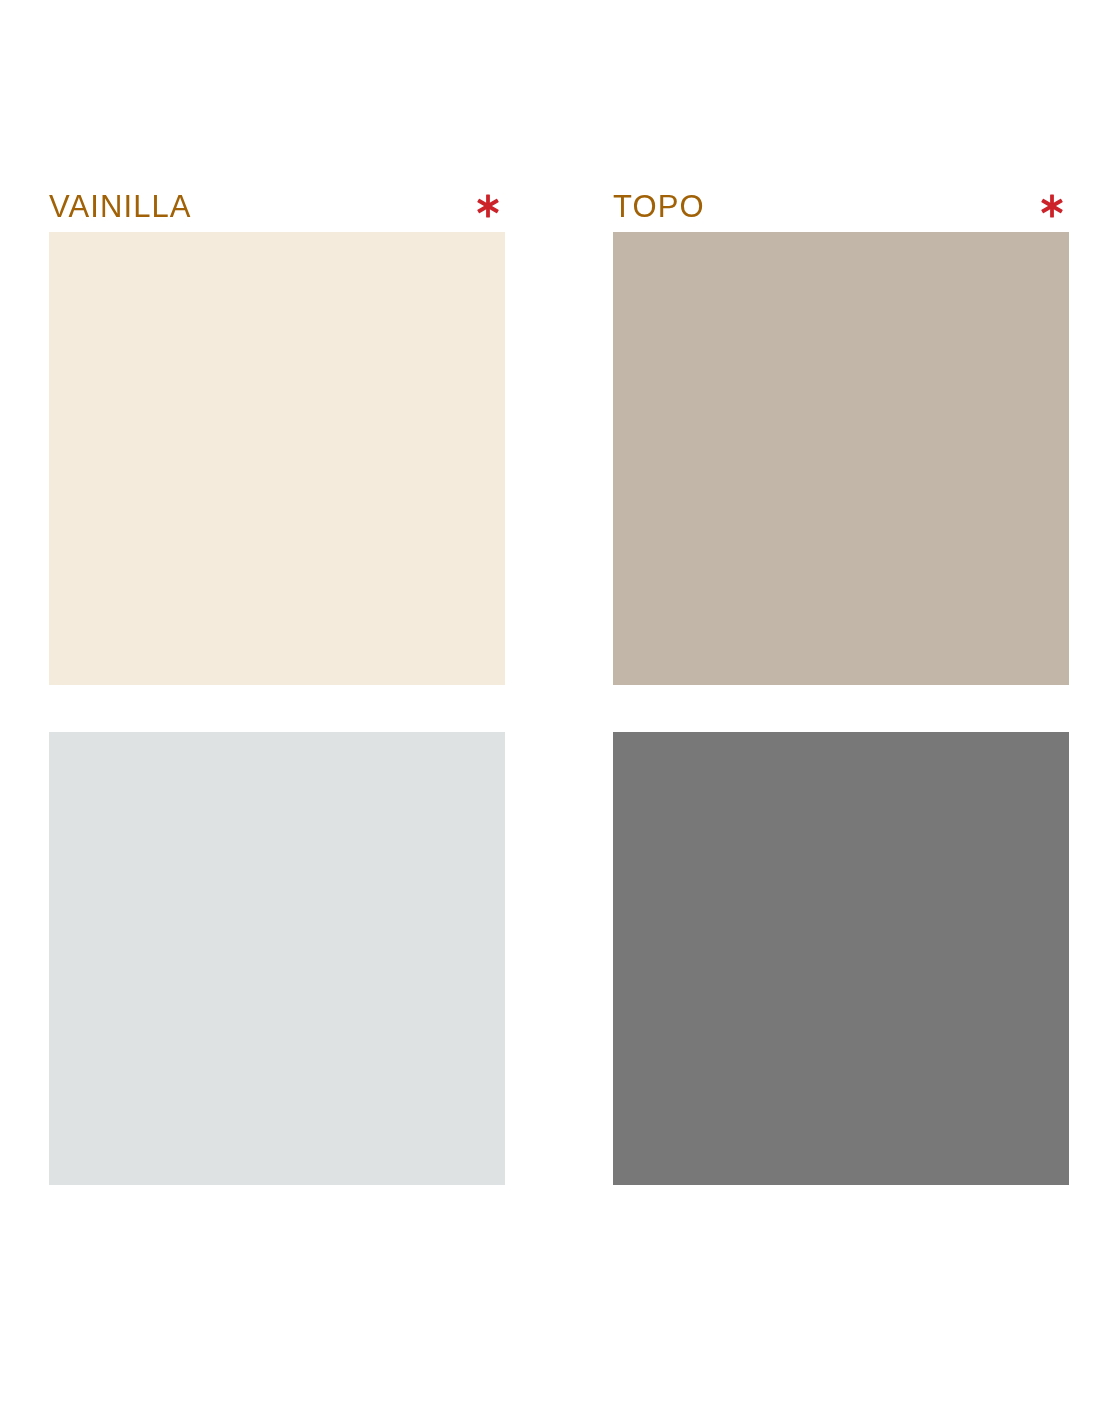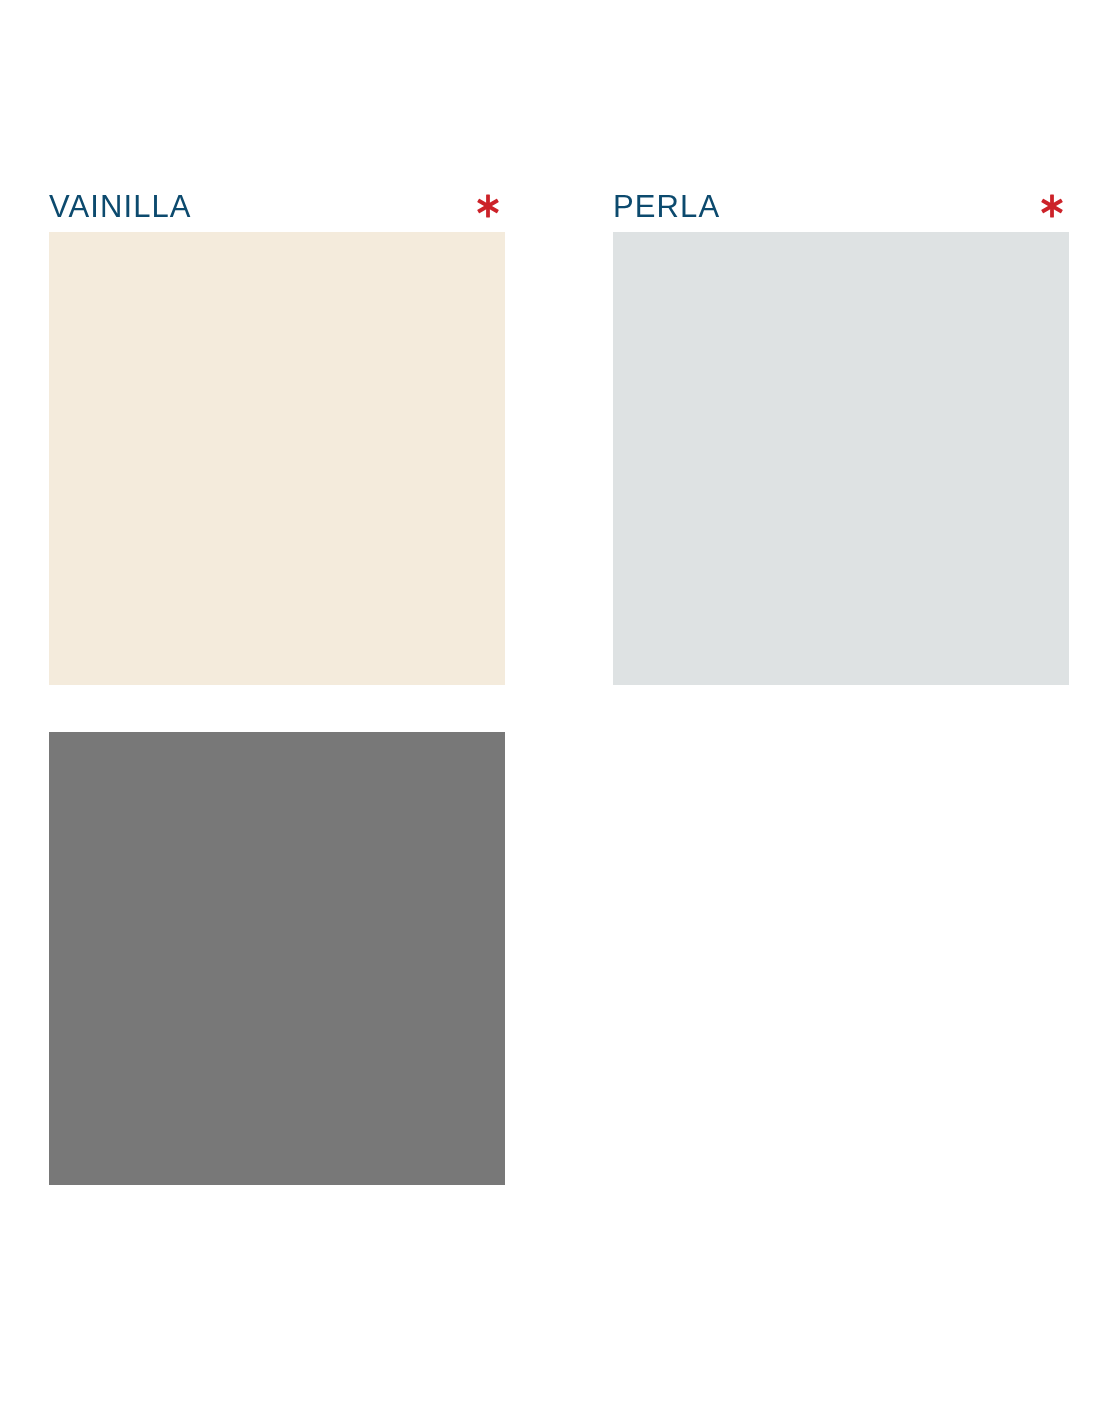--- a/index.html
+++ b/index.html
@@ -48,21 +48,21 @@
     height: 52px;
     width: 456px;
     box-sizing: border-box;
   }
 
   .swatch-name {
     font-family: "Liberation Sans", sans-serif;
     font-size: 31px;
     font-weight: 400;
     letter-spacing: 1.1px;
-    color: #0c4a6e;
+    color: #a16207;
     line-height: 1;
     white-space: nowrap;
     text-transform: uppercase;
   }
 
   .asterisk-icon {
     display: block;
     width: 26px;
     height: 26px;
     margin-right: 4px;
@@ -95,34 +95,37 @@
               <rect x="11.1" y="1.6" width="3.8" height="22.8" rx="0.4"></rect>
               <rect x="11.1" y="1.6" width="3.8" height="22.8" rx="0.4" transform="rotate(60 13 13)"></rect>
               <rect x="11.1" y="1.6" width="3.8" height="22.8" rx="0.4" transform="rotate(120 13 13)"></rect>
             </g>
           </svg>
         </span>
       </div>
       <div class="swatch-chip" style="background:#F4EBDC"></div>
     </div>
 
-
     <div class="swatch-card">
       <div class="swatch-header">
-        <span class="swatch-name">PERLA</span>
+        <span class="swatch-name">TOPO</span>
         <span class="asterisk-icon">
           <svg viewBox="0 0 26 26" aria-hidden="true">
             <g fill="#CC2229">
               <rect x="11.1" y="1.6" width="3.8" height="22.8" rx="0.4"></rect>
               <rect x="11.1" y="1.6" width="3.8" height="22.8" rx="0.4" transform="rotate(60 13 13)"></rect>
               <rect x="11.1" y="1.6" width="3.8" height="22.8" rx="0.4" transform="rotate(120 13 13)"></rect>
             </g>
           </svg>
         </span>
       </div>
+      <div class="swatch-chip" style="background:#C2B6A8"></div>
+    </div>
+
+    <div class="swatch-card">
       <div class="swatch-chip" style="background:#DEE2E3"></div>
     </div>
 
     <div class="swatch-card">
       <div class="swatch-chip" style="background:#787878"></div>
     </div>
 
   </div>
 </div>
 

